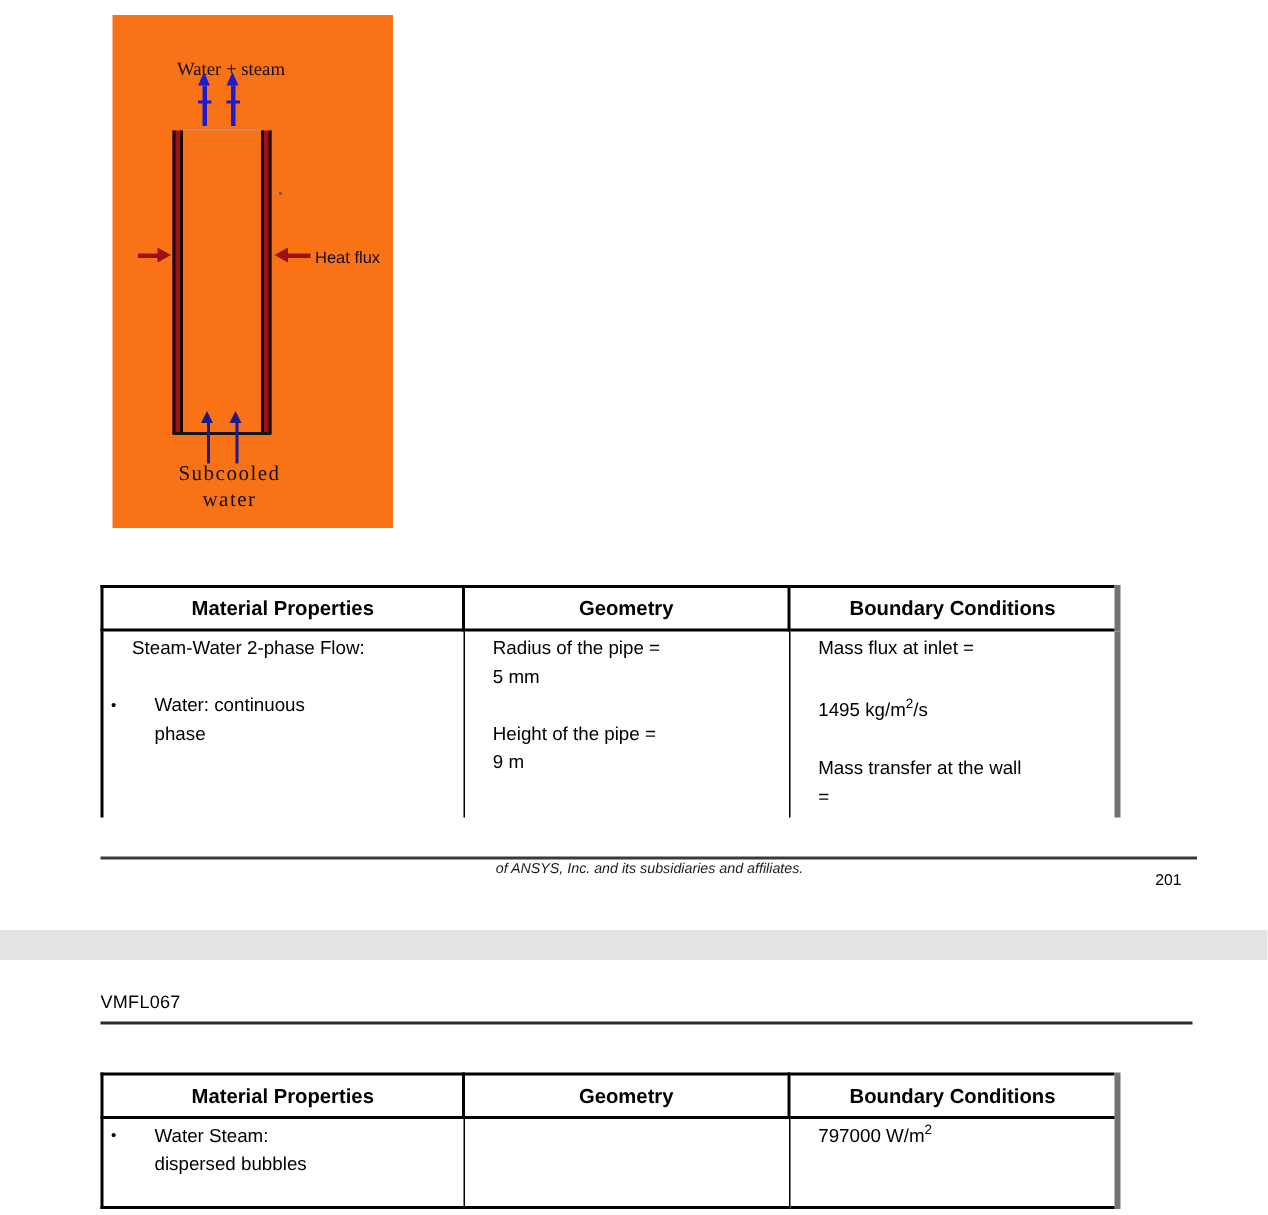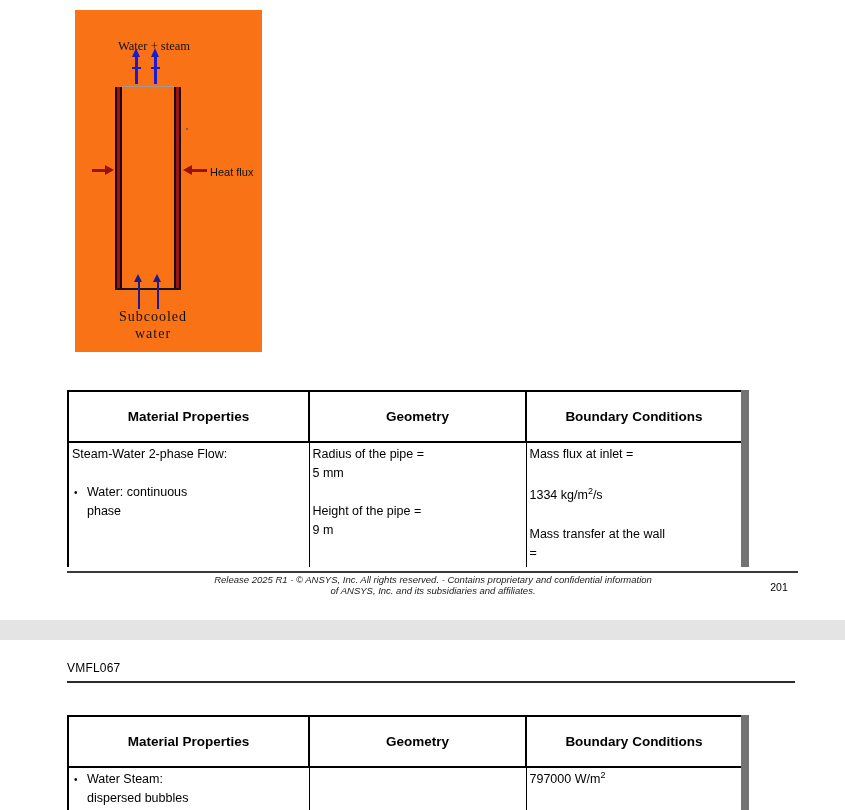--- a/index.html
+++ b/index.html
@@ -31,31 +31,31 @@
   .red-shaft{height:3px;background:#991212;}
   .red-head{width:0;height:0;border-top:5px solid transparent;border-bottom:5px solid transparent;}
   .red-head-right{border-left:9px solid #991212;}
   .red-head-left{border-right:9px solid #991212;}
   .heat-flux-label{left:135px;top:156px;font-size:11px;color:#111;}
   .artifact-dot{left:111px;top:118px;width:2px;height:2px;background:#666;}
 
   
   table.vm{border-collapse:collapse;table-layout:fixed;width:677px;}
   table.vm th{border:2px solid #000;font-size:13.5px;font-weight:bold;
-              height:21px;padding:14px;text-align:center;vertical-align:middle;}
+              height:21px;padding:3px;text-align:center;vertical-align:middle;}
   table.vm td{border:1px solid #000;border-top:2px solid #000;vertical-align:top;
               font-size:12.5px;padding:2px 4px 0 3px;line-height:19px;}
   table.vm td:first-child, table.vm th:first-child{border-left:2px solid #000;}
-  table.vm td:last-child,  table.vm th:last-child{border-right:8px solid #737373;}
+  table.vm td:last-child,  table.vm th:last-child{border-right:4px solid #737373;}
   table.vm tr.body td{border-bottom:2px solid #000;}
   table.t1{left:67px;top:390px;}
   table.t1 tr.body td{height:122px;border-bottom:none;}
   table.t2{left:67px;top:715px;}
   table.t2 tr.body td{height:56px;}
-  .line{min-height:19px;}
+  .line{min-height:19px;margin-left:16px;}
   .gap{height:19px;}
   .bullet-row{display:flex;}
   .bullet-glyph{width:13px;flex:0 0 13px;text-align:left;padding-left:2px;font-size:10px;line-height:19px;}
   sup.s2{font-size:9px;line-height:0;vertical-align:super;}
 
   
   .footer-rule{left:67px;top:571px;width:731px;height:2px;background:#3a3a3a;}
   .footer-text{left:133px;top:574px;width:600px;text-align:center;
                font-style:italic;font-size:9.5px;line-height:11px;color:#1a1a1a;}
   .page-number{left:760px;top:581px;width:38px;text-align:center;font-size:10.5px;}
@@ -134,33 +134,32 @@
       <div class="line">Radius of the pipe =</div>
       <div class="line">5 mm</div>
       <div class="gap"></div>
       <div class="line">Height of the pipe =</div>
       <div class="line">9 m</div>
     </td>
     <td>
       <div class="line">Mass flux at inlet =</div>
       <div class="gap"></div>
       <div class="line" style="margin-top:3px;">
-        <span>1334 kg/m</span><sup class="s2">2</sup><span>/s</span>
+        <span>1495 kg/m</span><sup class="s2">2</sup><span>/s</span>
       </div>
       <div class="gap" style="height:20px;"></div>
       <div class="line">Mass transfer at the wall</div>
       <div class="line">=</div>
     </td>
   </tr>
 </tbody>
   </table>
 
 <div class="abs footer-rule"></div>
 <div class="abs footer-text">
-  <div>Release 2025 R1 - © ANSYS, Inc. All rights reserved. - Contains proprietary and confidential information</div>
   <div>of ANSYS, Inc. and its subsidiaries and affiliates.</div>
 </div>
 <div class="abs page-number">201</div>
 
 <div class="abs page-separator"></div>
 
 <div class="abs section-title">VMFL067</div>
 <div class="abs section-rule"></div>
 
 <table class="abs vm t2">

